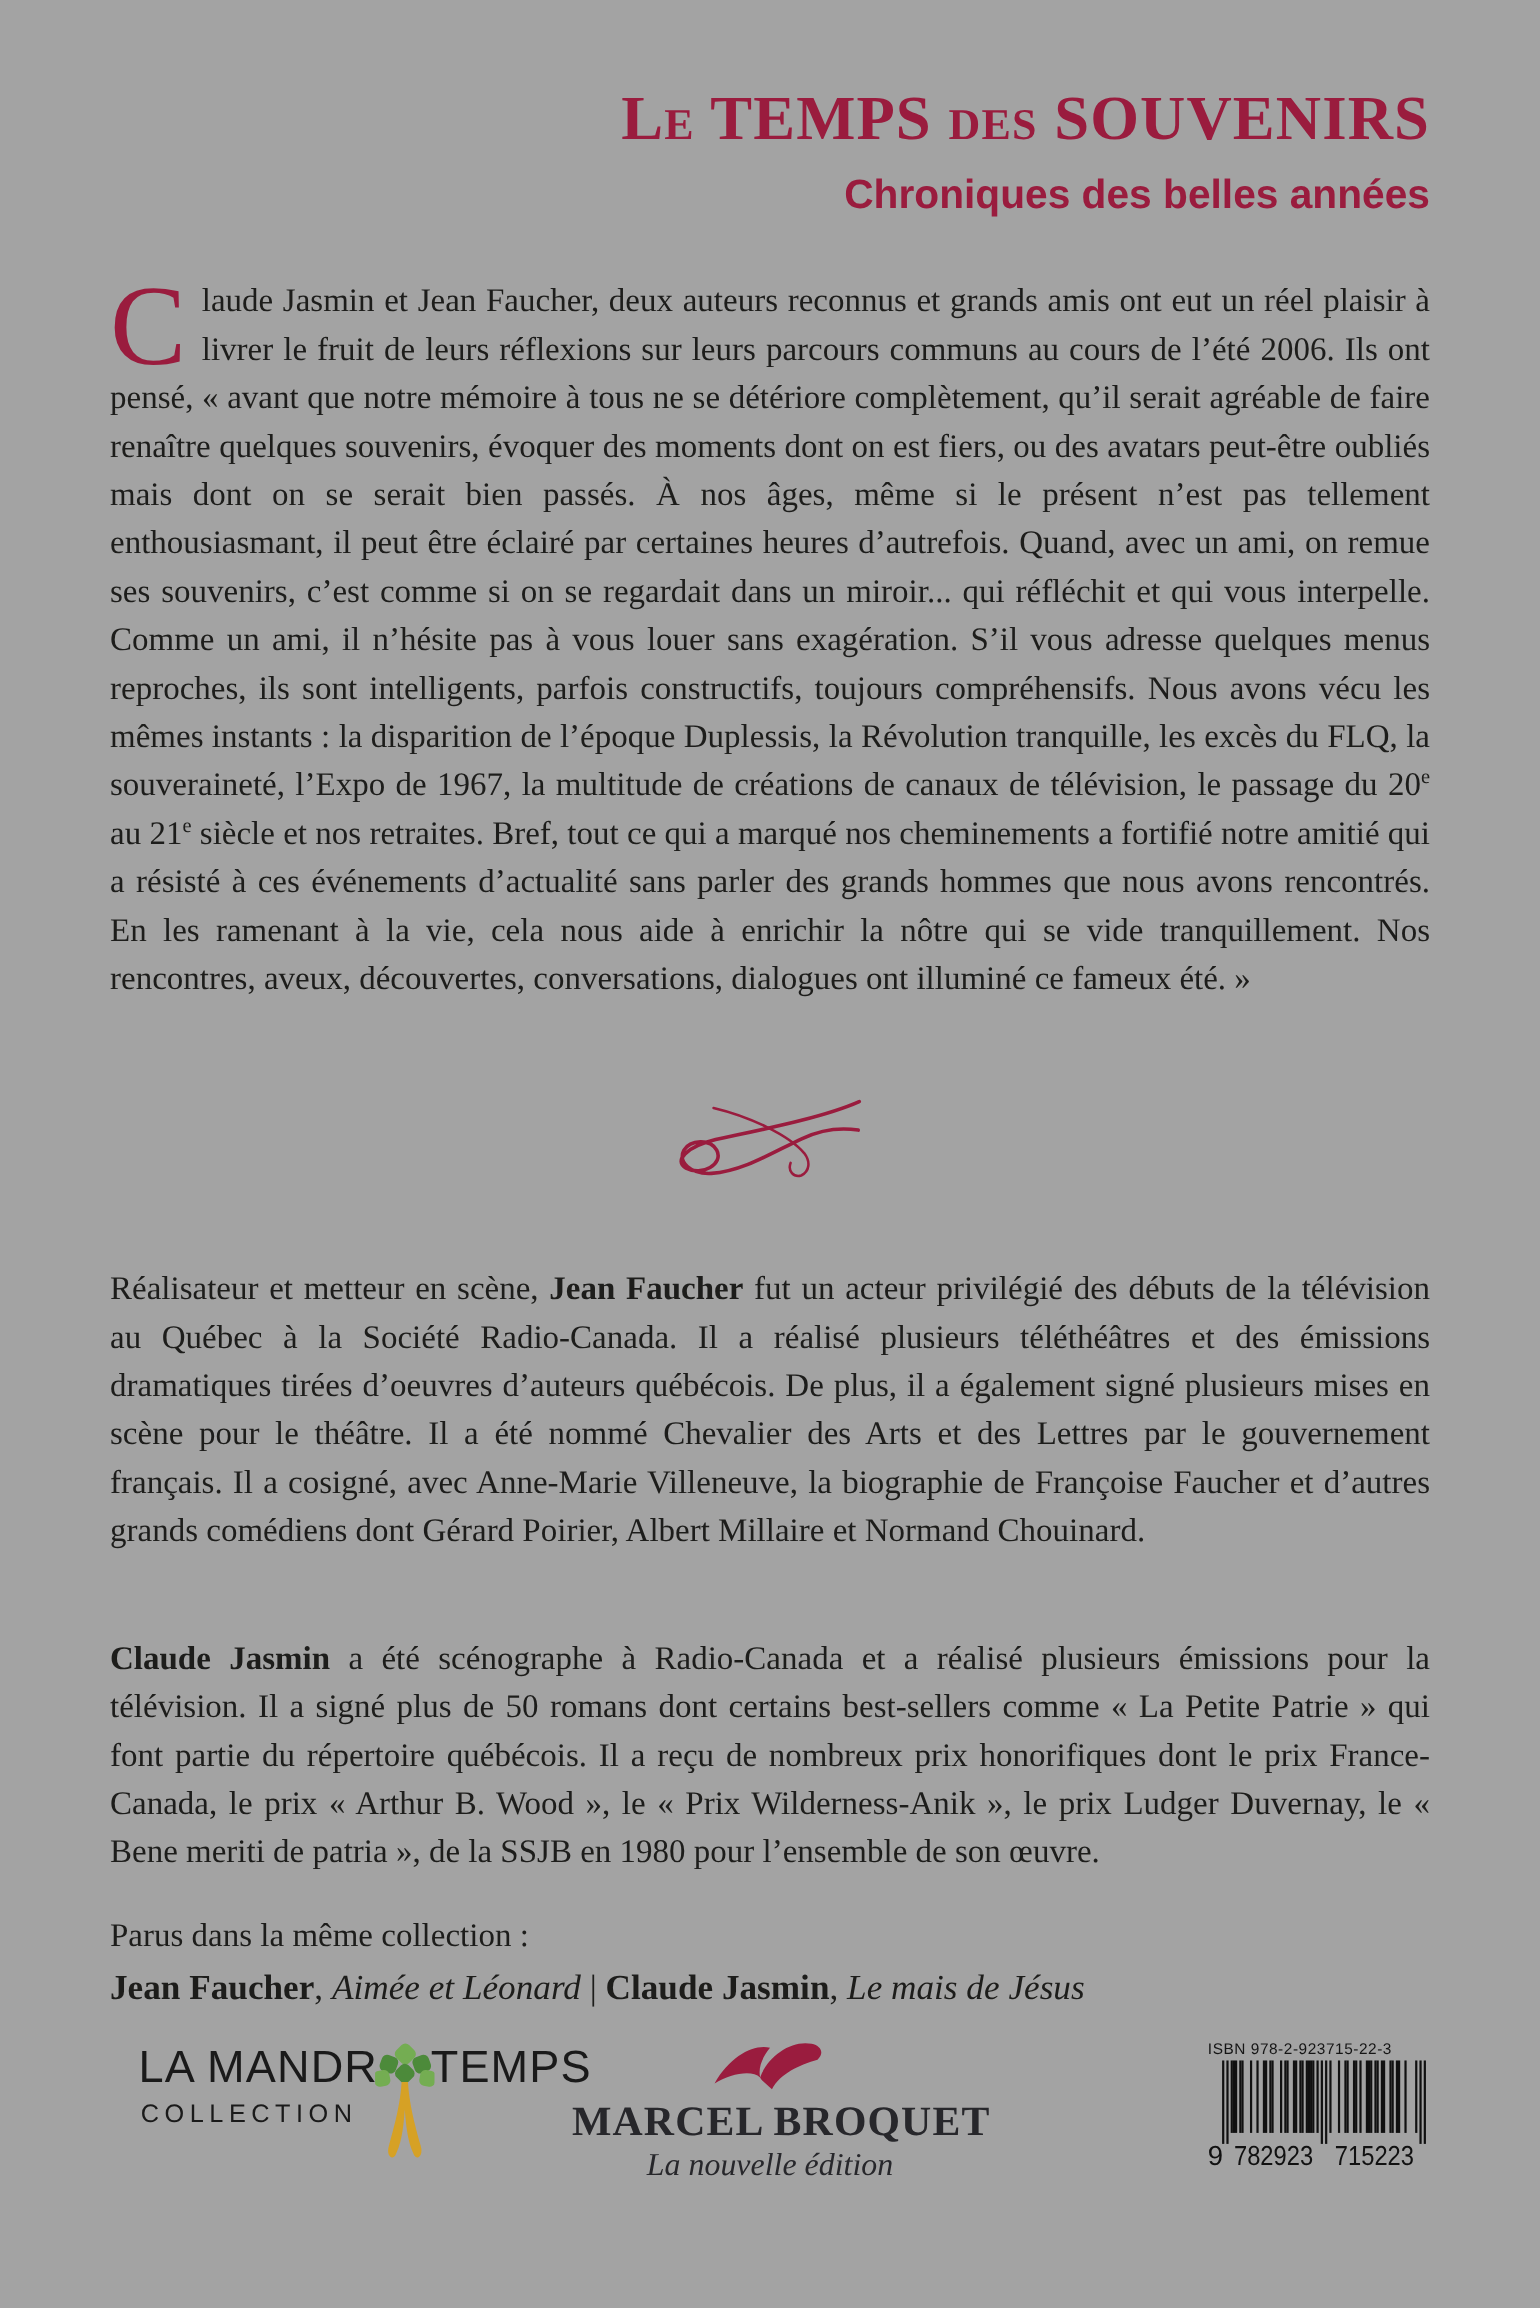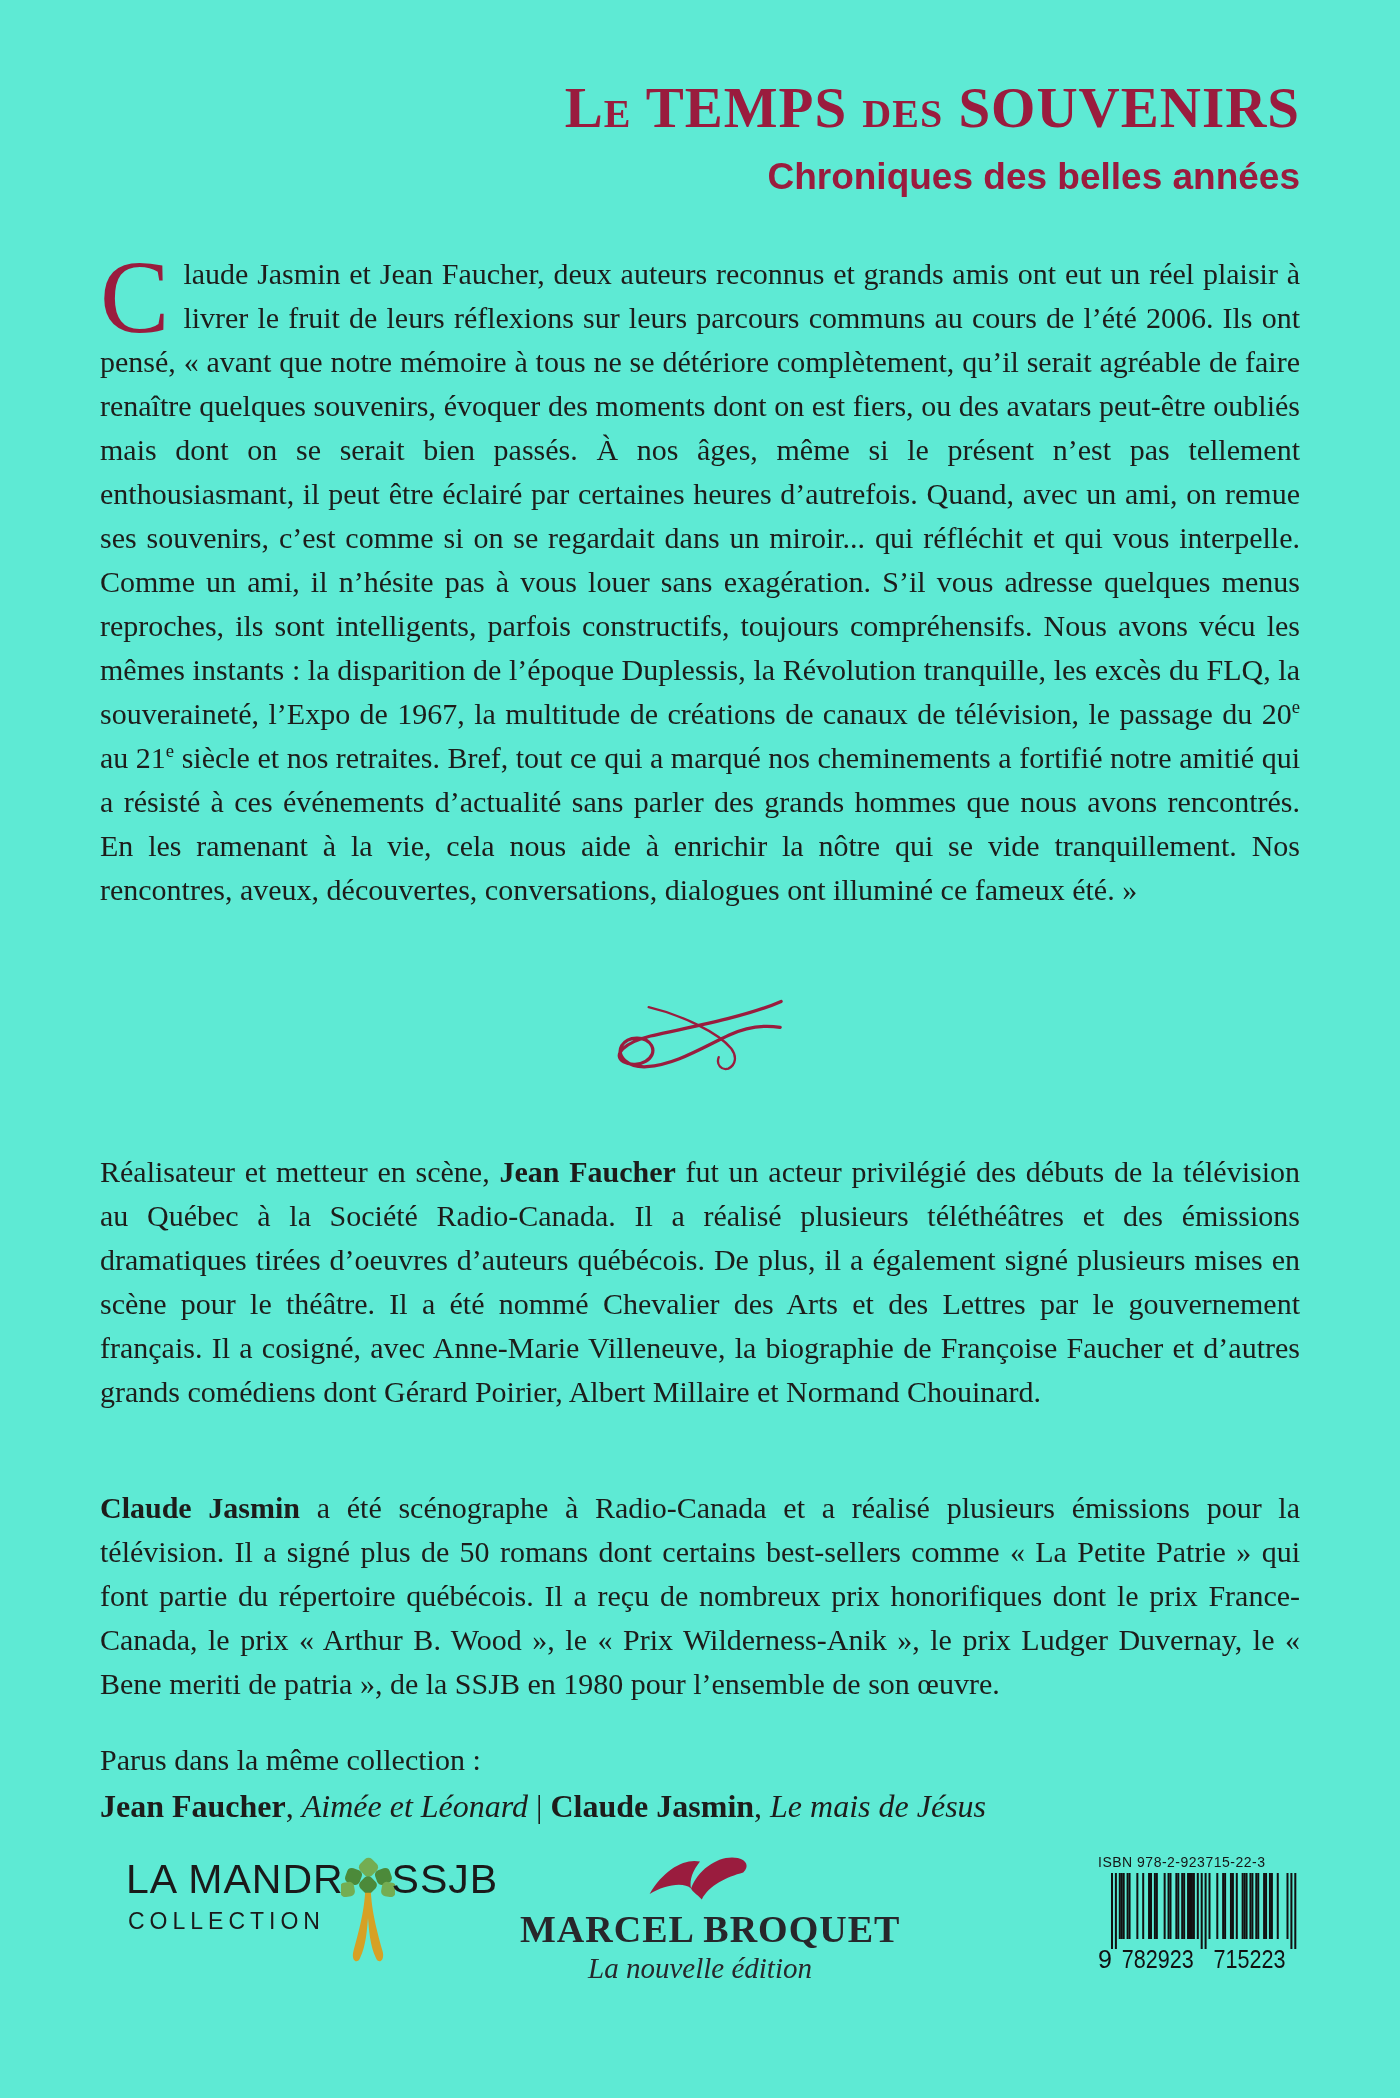--- a/index.html
+++ b/index.html
@@ -8,21 +8,21 @@
     --logo-black:#1a1a1a;
     --green-dark:#4c8a3a;
     --green-light:#74ad52;
     --gold:#d6a125;
   }
   *{margin:0;padding:0;box-sizing:border-box;}
   html,body{background:#e8e8e8;}
   .cover{
     position:relative;
     width:1400px;height:2098px;
-    background:#5eead4;
+    background:#a3a3a3;
     overflow:hidden;
     font-family:"Liberation Serif",serif;
     color:var(--body-text);
   }
   
   .header-block{
     position:absolute;top:78px;left:100px;width:1200px;
     text-align:right;
   }
   .book-title{
@@ -148,21 +148,21 @@
         <g>
           <rect x="20" y="1" width="17" height="17" rx="5" transform="rotate(45 28.5 9.5)" fill="var(--green-light)"></rect>
           <rect x="5" y="11" width="16" height="16" rx="5" transform="rotate(20 13 19)" fill="var(--green-dark)"></rect>
           <rect x="36" y="11" width="16" height="16" rx="5" transform="rotate(-20 44 19)" fill="var(--green-dark)"></rect>
           <rect x="-1" y="25" width="15" height="15" rx="5" transform="rotate(-10 6.5 32.5)" fill="var(--green-light)"></rect>
           <rect x="42" y="25" width="15" height="15" rx="5" transform="rotate(10 49.5 32.5)" fill="var(--green-light)"></rect>
           <rect x="20" y="20" width="16" height="16" rx="5" transform="rotate(45 28 28)" fill="var(--green-dark)"></rect>
           <path fill="var(--gold)" d="M25,36 C24,52 21,68 13,96 C10,106 17,111 20,103 C26,90 27,74 28,62 C29,74 30,90 36,103 C39,111 46,106 43,96 C35,68 32,52 31,36 Z"></path>
         </g>
       </svg>
-      <span>SSJB</span>
+      <span>TEMPS</span>
     </div>
   </div>
 
   <div class="broquet">
     <svg class="bird" width="108" height="60" viewBox="0 0 120 64">
       <path fill="var(--burgundy)" d="M4,52 C20,24 44,12 60,16 C52,26 48,36 50,46 C42,38 20,42 4,52 Z"></path>
       <path fill="var(--burgundy)" d="M50,46 C58,24 82,8 102,12 C112,14 115,22 108,28 C90,33 70,42 62,58 C56,52 52,50 50,46 Z"></path>
     </svg>
     <div class="broquet-name">MARCEL BROQUET</div>
     <div class="broquet-tagline">La nouvelle édition</div>

